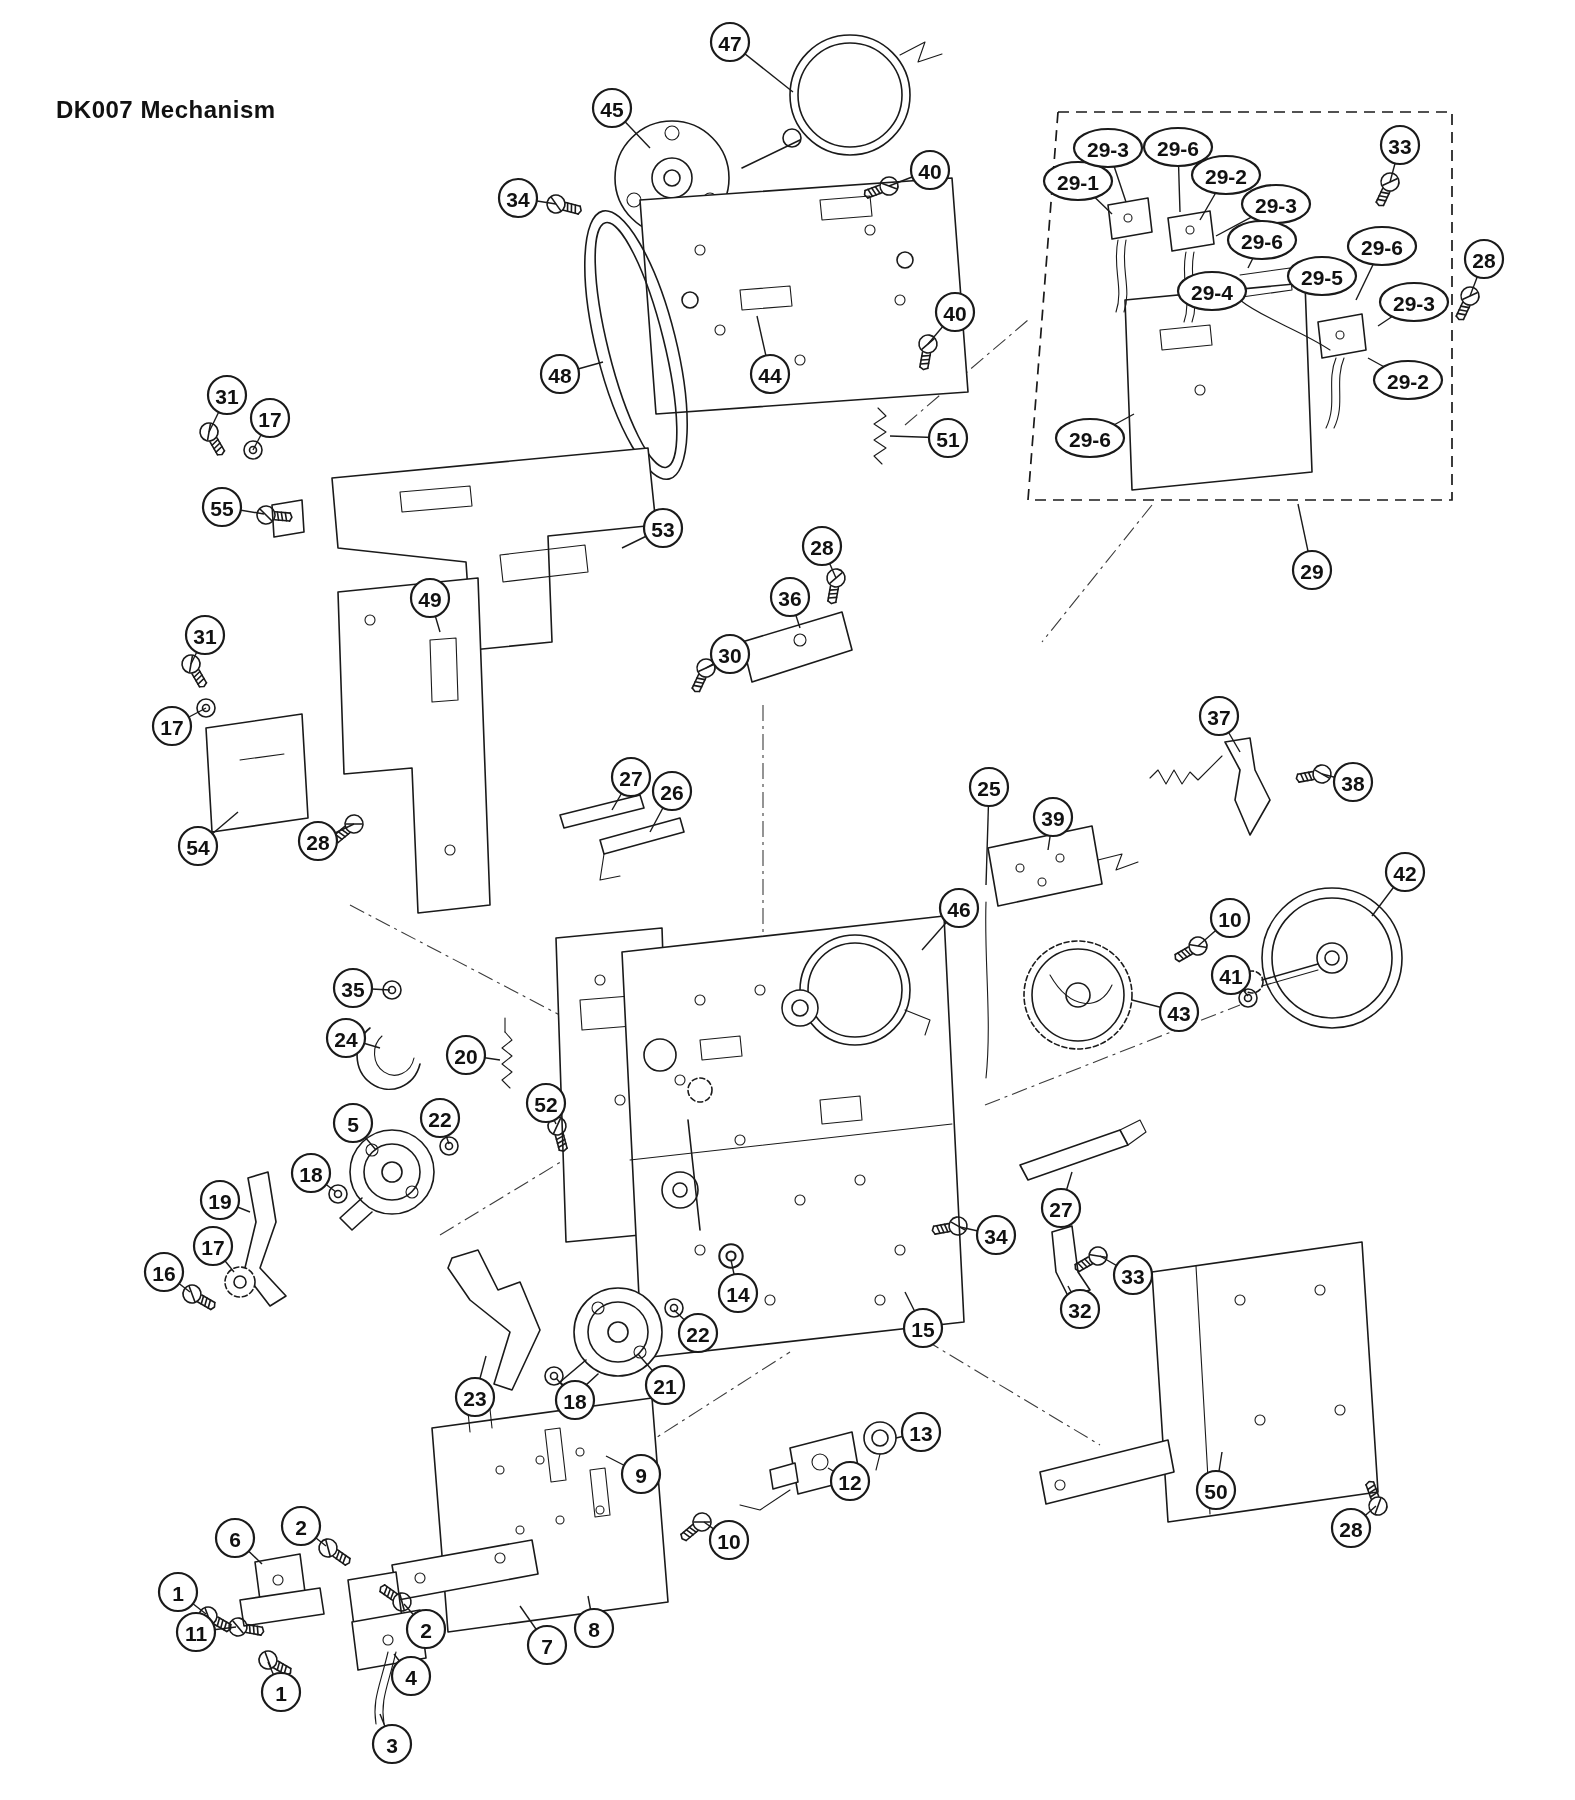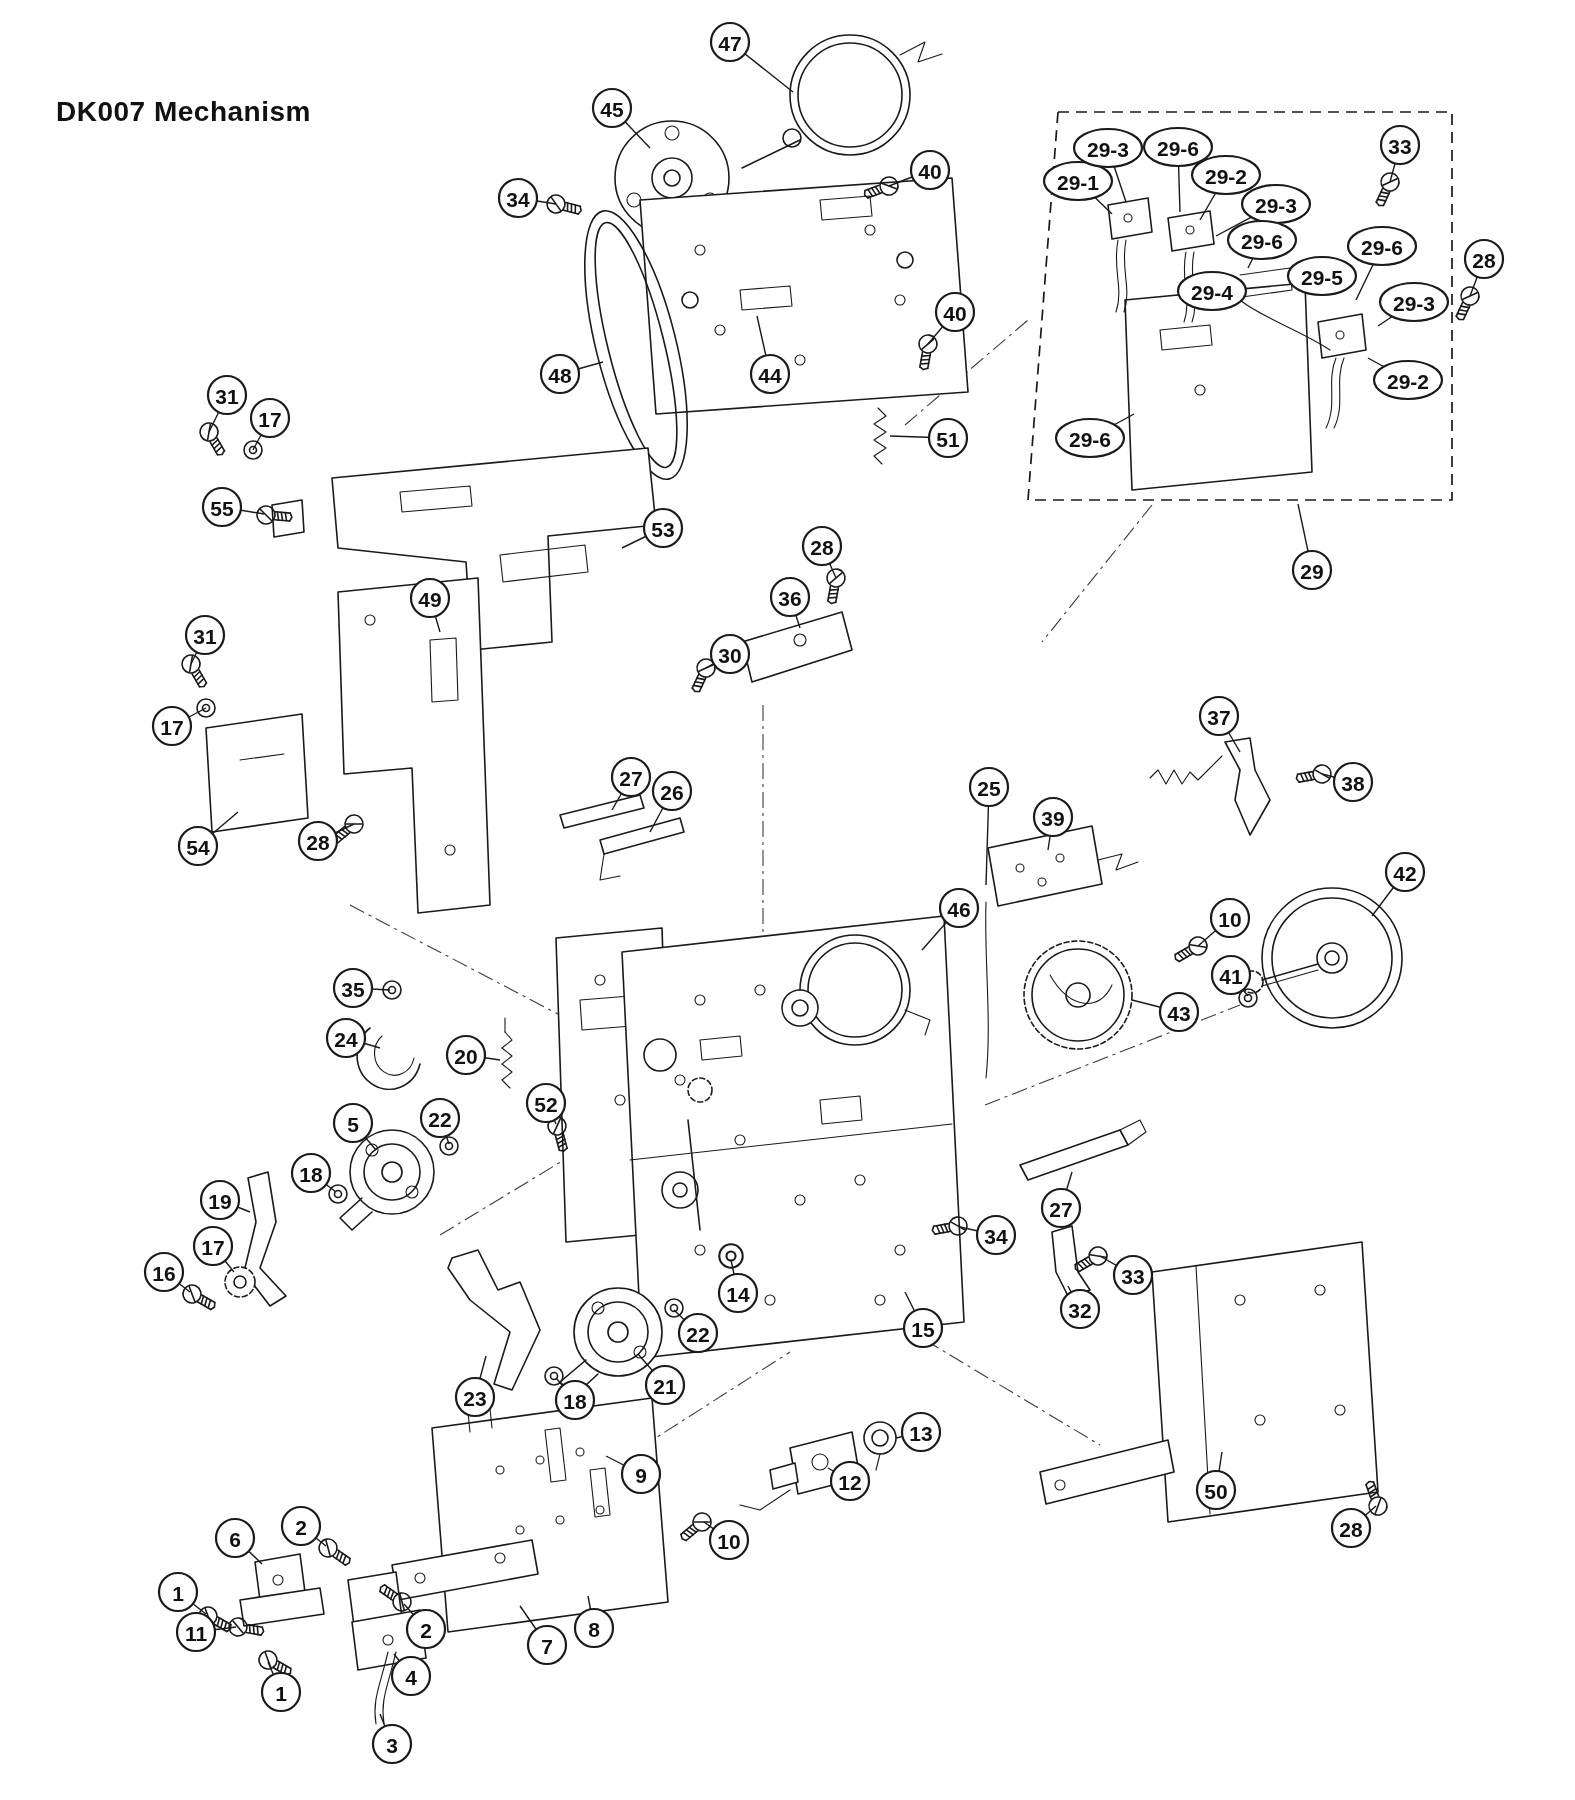--- a/index.html
+++ b/index.html
@@ -5,21 +5,21 @@
   * { box-sizing: border-box; }
   html, body { margin: 0; padding: 0; }
   body {
     width: 1575px; height: 1800px;
     background: #ffffff;
     font-family: "Liberation Sans", sans-serif;
   }
   .stage { position: relative; width: 1575px; height: 1800px; background: #fff; overflow: hidden; }
   .title {
     position: absolute; left: 56px; top: 96px;
-    font-size: 28px; font-weight: bold; color: #111; letter-spacing: 0.5px;
+    font-size: 24px; font-weight: bold; color: #111; letter-spacing: 0.5px;
   }
   svg.diagram { position: absolute; left: 0; top: 0; }
   .part { stroke: #1a1a1a; stroke-width: 1.6; fill: none; stroke-linejoin: round; stroke-linecap: round; }
   .part-filled { fill: #ffffff; }
   .thin { stroke-width: 1.1; }
   .teeth { stroke-dasharray: 5 3; }
   .phantom { stroke: #3c3c3c; stroke-width: 1.1; stroke-dasharray: 16 5 3 5; fill: none; }
   .dashed-box { stroke: #1a1a1a; stroke-width: 1.7; stroke-dasharray: 11 7; fill: none; }
   .callout-line { stroke: #1a1a1a; stroke-width: 1.4; }
   .callout-shape { fill: #ffffff; stroke: #1a1a1a; stroke-width: 2.2; }

